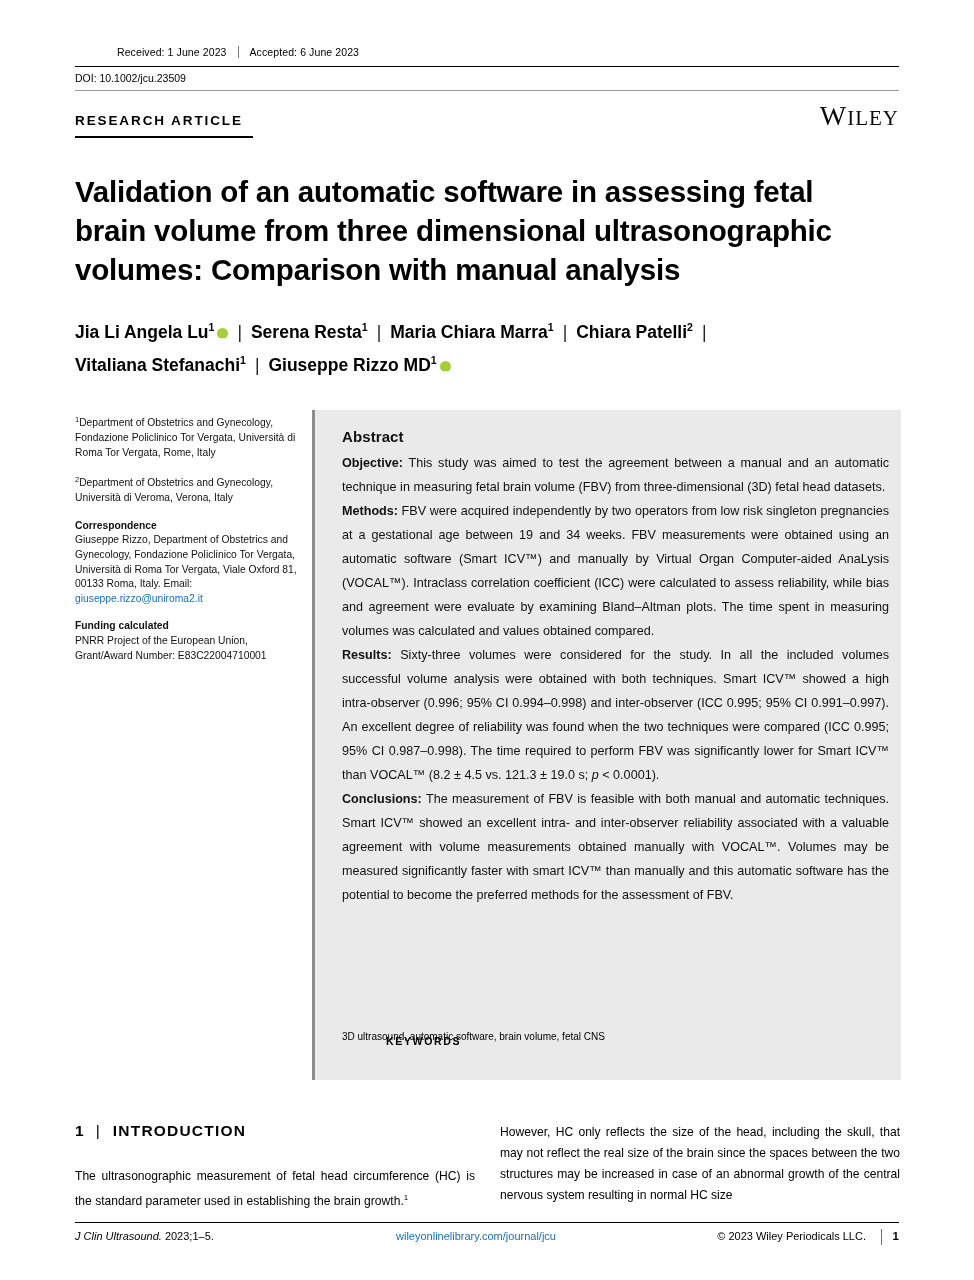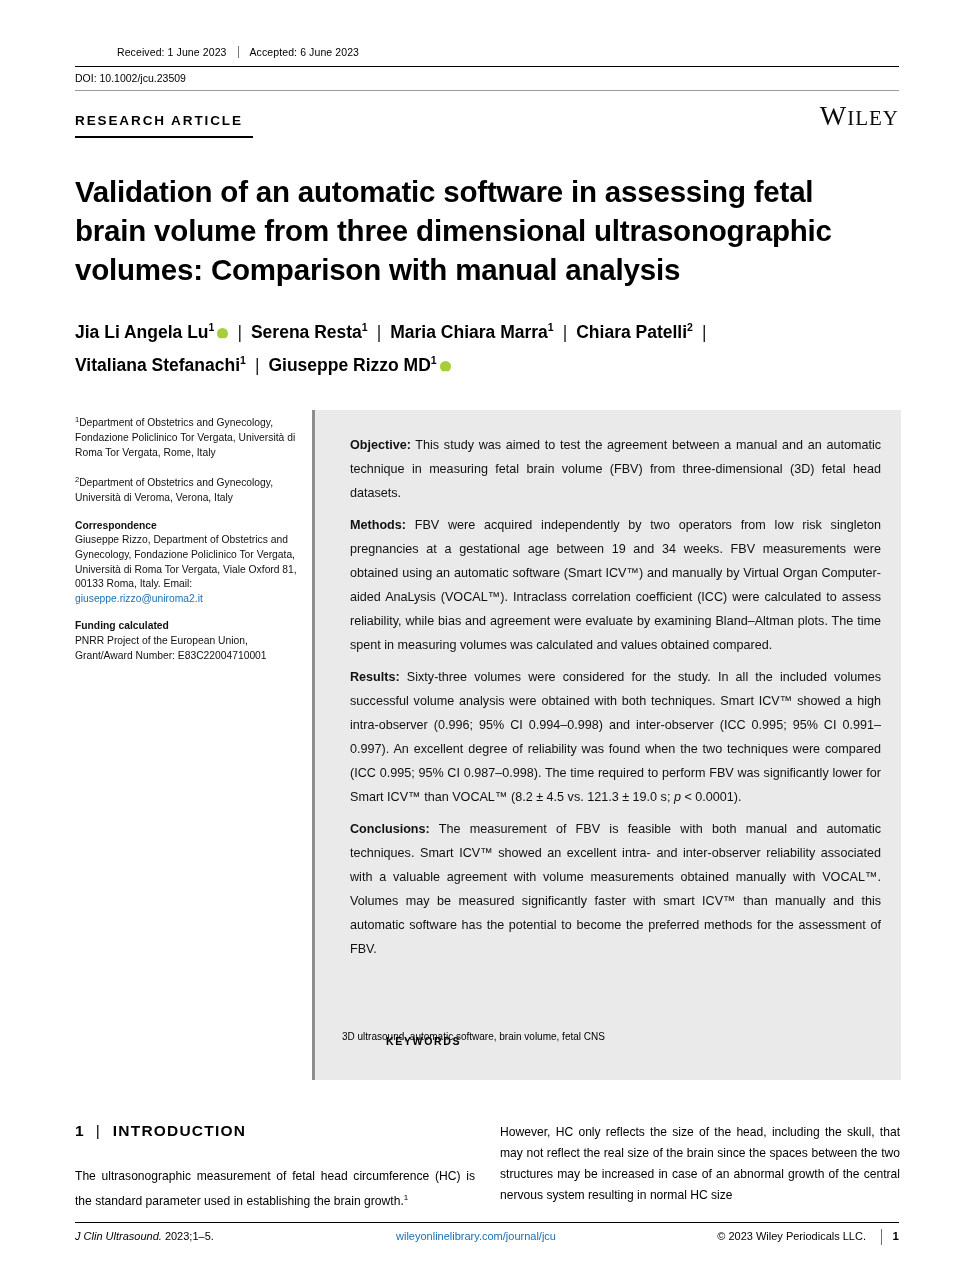--- a/index.html
+++ b/index.html
@@ -169,21 +169,21 @@
     line-height: 24px;
     text-align: justify;
     color: #111;
   }
   .abstract-inner h3 {
     margin: 0 0 2px 0;
     font-size: 15px;
     font-weight: bold;
     letter-spacing: 0.1px;
   }
-  .abstract-inner p { margin: 8px; }
+  .abstract-inner p { margin: 0; }
   .abstract-inner b { font-weight: bold; }
   .abstract-inner i { font-style: italic; }
   .kw-head {
     position: absolute;
     left: 342px; top: 1035px;
     font-size: 10.6px;
     font-weight: bold;
     letter-spacing: 1.6px;
     margin-left: 44px;
   }
@@ -300,20 +300,21 @@
       <span>Email: </span><a href="#">giuseppe.rizzo@uniroma2.it</a>
     </p>
     <p>
       <span class="hd">Funding calculated</span><br>
       <span>PNRR Project of the European Union, Grant/Award Number: E83C22004710001</span>
     </p>
   </div>
 
   <div class="abstract-box"></div>
   <div class="abstract-inner">
+    <h3>Abstract</h3>
     <p><b>Objective:</b><span> This study was aimed to test the agreement between a manual and an automatic technique in measuring fetal brain volume (FBV) from three-dimensional (3D) fetal head datasets.</span></p>
     <p><b>Methods:</b><span> FBV were acquired independently by two operators from low risk singleton pregnancies at a gestational age between 19 and 34 weeks. FBV measurements were obtained using an automatic software (Smart ICV™) and manually by Virtual Organ Computer-aided AnaLysis (VOCAL™). Intraclass correlation coefficient (ICC) were calculated to assess reliability, while bias and agreement were evaluate by examining Bland–Altman plots. The time spent in measuring volumes was calculated and values obtained compared.</span></p>
     <p><b>Results:</b><span> Sixty-three volumes were considered for the study. In all the included volumes successful volume analysis were obtained with both techniques. Smart ICV™ showed a high intra-observer (0.996; 95% CI 0.994–0.998) and inter-observer (ICC 0.995; 95% CI 0.991–0.997). An excellent degree of reliability was found when the two techniques were compared (ICC 0.995; 95% CI 0.987–0.998). The time required to perform FBV was significantly lower for Smart ICV™ than VOCAL™ (8.2 ± 4.5 vs. 121.3 ± 19.0 s; </span><i>p</i><span> &lt; 0.0001).</span></p>
     <p><b>Conclusions:</b><span> The measurement of FBV is feasible with both manual and automatic techniques. Smart ICV™ showed an excellent intra- and inter-observer reliability associated with a valuable agreement with volume measurements obtained manually with VOCAL™. Volumes may be measured significantly faster with smart ICV™ than manually and this automatic software has the potential to become the preferred methods for the assessment of FBV.</span></p>
   </div>
   <div class="kw-head">KEYWORDS</div>
   <div class="kw-text">3D ultrasound, automatic software, brain volume, fetal CNS</div>
 
   <div class="sec-head">
     <span class="num">1</span><span class="bar">|</span><span>INTRODUCTION</span>

